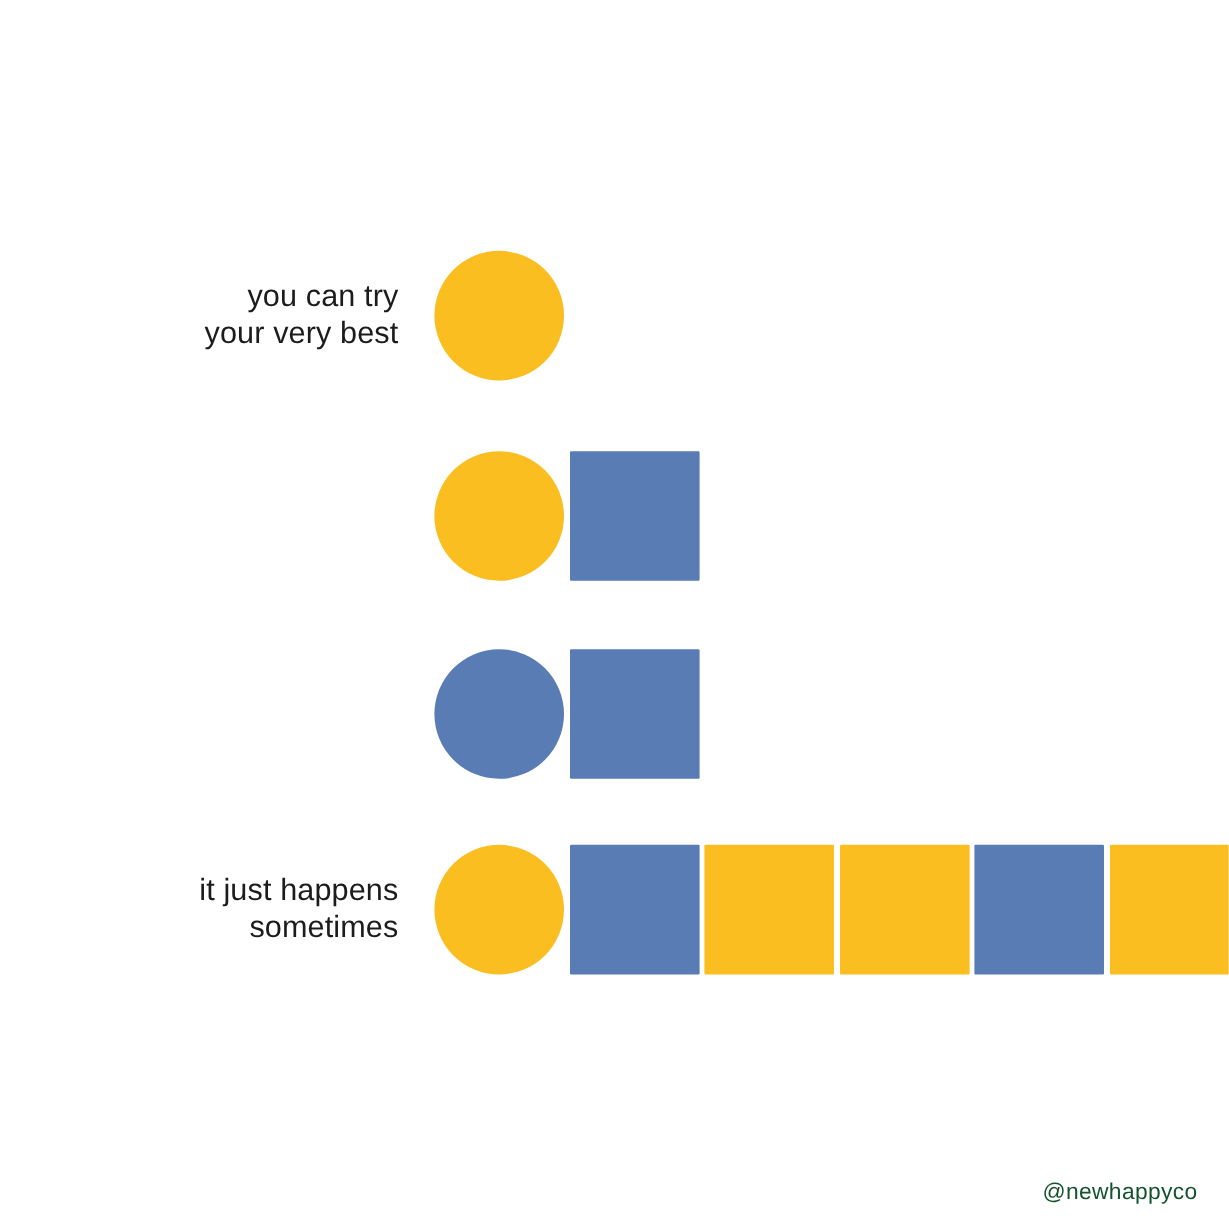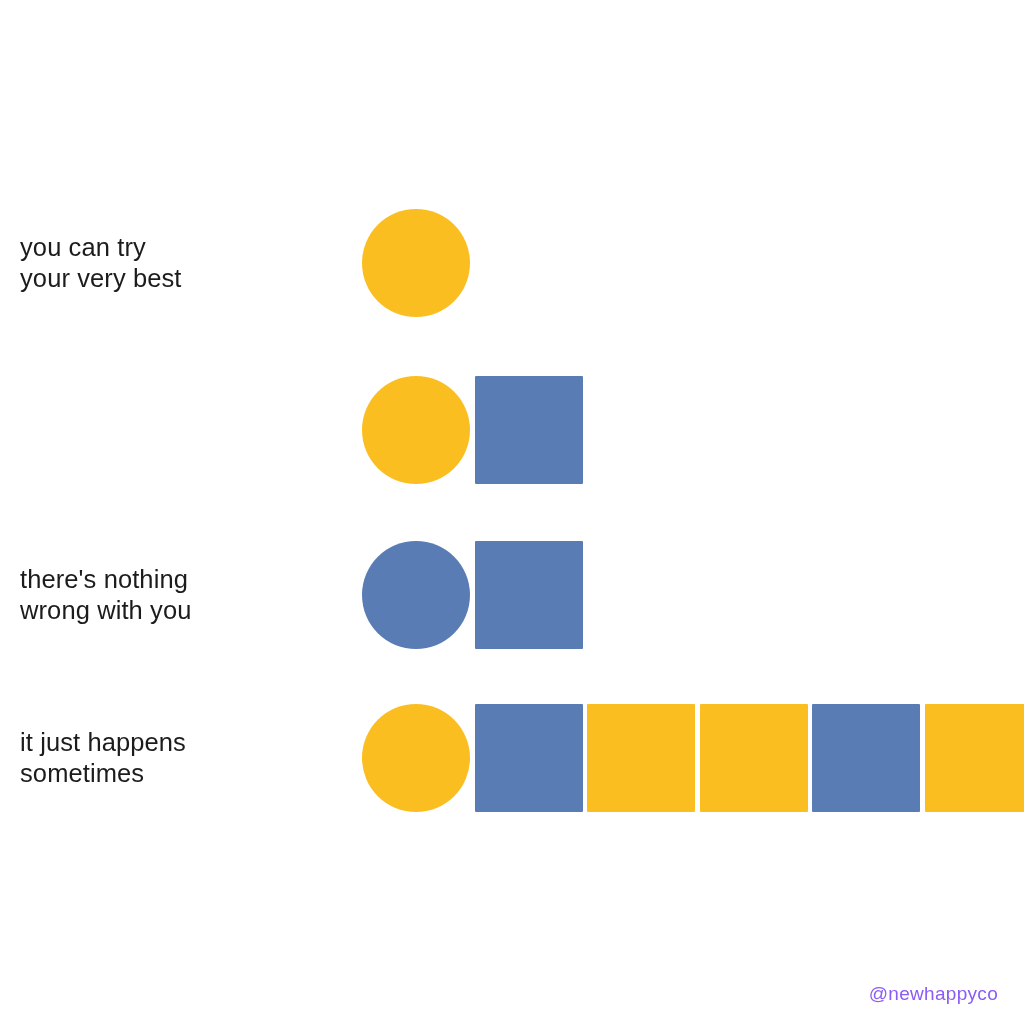--- a/index.html
+++ b/index.html
@@ -22,21 +22,21 @@
     left: 0;
     width: 1024px;
     height: 112px;
   }
   .row-label {
     position: absolute;
     left: 20px;
     width: 312px;
     top: 50%;
     transform: translateY(-50%);
-    text-align: left;
+    text-align: right;
     font-size: 25.5px;
     line-height: 31px;
     color: #1c1c1c;
     letter-spacing: 0.1px;
     white-space: pre-line;
     font-weight: 400;
   }
   .shapes {
     position: absolute;
     left: 362px;
@@ -56,21 +56,21 @@
   }
   .shape.square {
     border-radius: 1px;
   }
   #watermark {
     position: absolute;
     right: 26px;
     bottom: 18px;
     font-size: 19px;
     line-height: 24px;
-    color: #8b5cf6;
+    color: #14532d;
     letter-spacing: 0.3px;
     font-weight: 400;
   }
 </style>
 </head>
 <body>
 
 <div id="canvas">
 
   <div id="rows-container">
@@ -81,22 +81,20 @@
           <div class="shape circle" style="background: rgb(251, 190, 33);"></div>
         </div>
       </div>
       <div class="row" style="top: 374px;">
         <div class="shapes">
           <div class="shape circle" style="background: rgb(251, 190, 33);"></div>
           <div class="shape square" style="background: rgb(90, 124, 180);"></div>
         </div>
       </div>
       <div class="row" style="top: 539px;">
-        <div class="row-label">there's nothing
-wrong with you</div>
         <div class="shapes">
           <div class="shape circle" style="background: rgb(90, 124, 180);"></div>
           <div class="shape square" style="background: rgb(90, 124, 180);"></div>
         </div>
       </div>
       <div class="row" style="top: 702px;">
         <div class="row-label">it just happens
 sometimes</div>
         <div class="shapes">
           <div class="shape circle" style="background: rgb(251, 190, 33);"></div>

